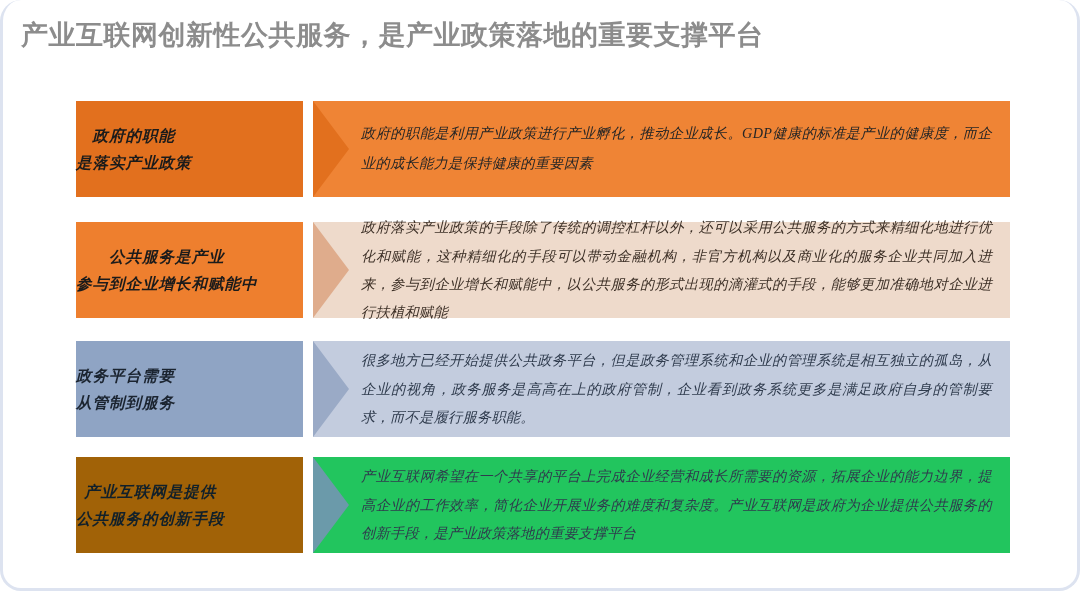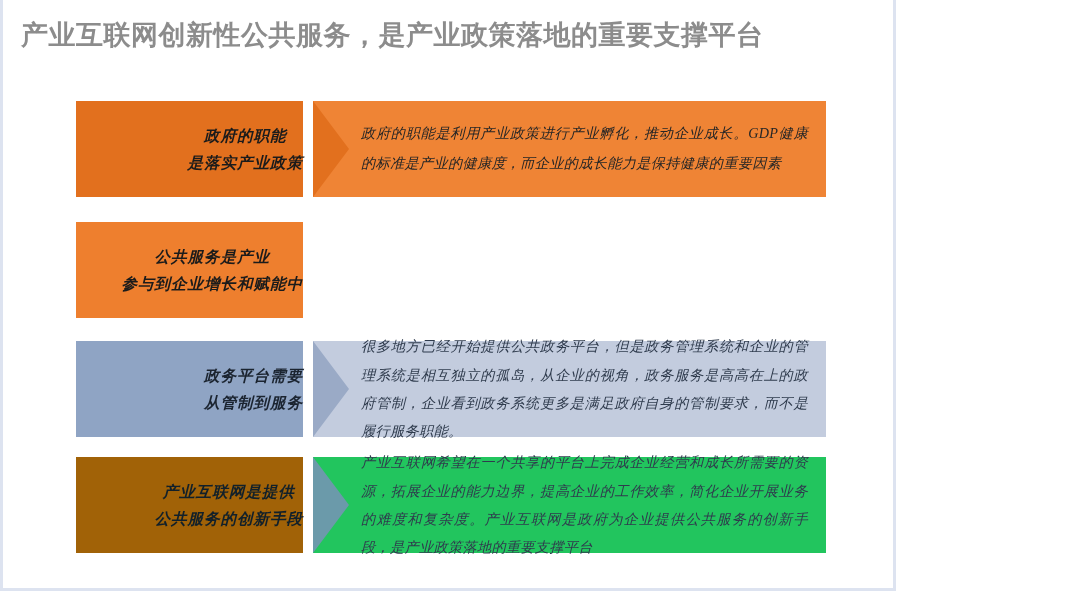--- a/index.html
+++ b/index.html
@@ -8,28 +8,29 @@
     background: #ffffff;
   }
   body {
     width: 1080px;
     height: 591px;
     overflow: hidden;
     font-family: "Liberation Sans", "DejaVu Sans", sans-serif;
   }
   .slide {
     position: relative;
-    width: 896px;
+    width: 1080px;
     height: 591px;
     box-sizing: border-box;
     background: #ffffff;
     border-left: 3px solid #dde3f0;
     border-right: 3px solid #dde3f0;
     border-bottom: 3px solid #dde3f0;
     border-top: 0;
+    border-radius: 21px;
   }
   .slide-title {
     position: absolute;
     left: 18px;
     top: 17px;
     font-size: 27px;
     font-weight: bold;
     color: #8c8c8c;
     letter-spacing: 0.5px;
     white-space: nowrap;
@@ -49,21 +50,21 @@
   }
   .row-label {
     position: absolute;
     left: 0;
     top: 0;
     width: 227px;
     height: 100%;
     box-sizing: border-box;
     display: flex;
     align-items: center;
-    justify-content: flex-end;
+    justify-content: flex-start;
     text-align: center;
     font-size: 15.5px;
     line-height: 1.75;
     color: #1b1b1b;
     font-family: "Liberation Serif", "DejaVu Serif", serif;
     font-style: italic;
     font-weight: bold;
     letter-spacing: 1px;
   }
   .row-label span { display: block; white-space: pre-line; }
@@ -133,20 +134,30 @@
           <span>政府的职能是利用产业政策进行产业孵化，推动企业成长。GDP健康的标准是产业的健康度，而企业的成长能力是保持健康的重要因素</span>
         </div>
       </div>
     </div>
 
     <div class="row" id="row-2">
       <div class="row-label" style="background: rgb(238, 127, 46); color: rgb(27, 27, 27);">
         <span>公共服务是产业
 参与到企业增长和赋能中</span>
       </div>
+      <div class="row-body" style="background: rgb(238, 218, 203);">
+        <div class="row-arrow">
+          <svg viewBox="0 0 36 96" preserveAspectRatio="none">
+            <polygon points="0,0 36,48 0,96" fill="#dfac8c"></polygon>
+          </svg>
+        </div>
+        <div class="row-text" style="color: rgb(61, 48, 39);">
+          <span>政府落实产业政策的手段除了传统的调控杠杆以外，还可以采用公共服务的方式来精细化地进行优化和赋能，这种精细化的手段可以带动金融机构，非官方机构以及商业化的服务企业共同加入进来，参与到企业增长和赋能中，以公共服务的形式出现的滴灌式的手段，能够更加准确地对企业进行扶植和赋能</span>
+        </div>
+      </div>
     </div>
 
     <div class="row" id="row-3">
       <div class="row-label" style="background: rgb(143, 164, 196); color: rgb(27, 36, 48);">
         <span>政务平台需要
 从管制到服务</span>
       </div>
       <div class="row-body" style="background: rgb(195, 204, 222);">
         <div class="row-arrow">
           <svg viewBox="0 0 36 96" preserveAspectRatio="none">

